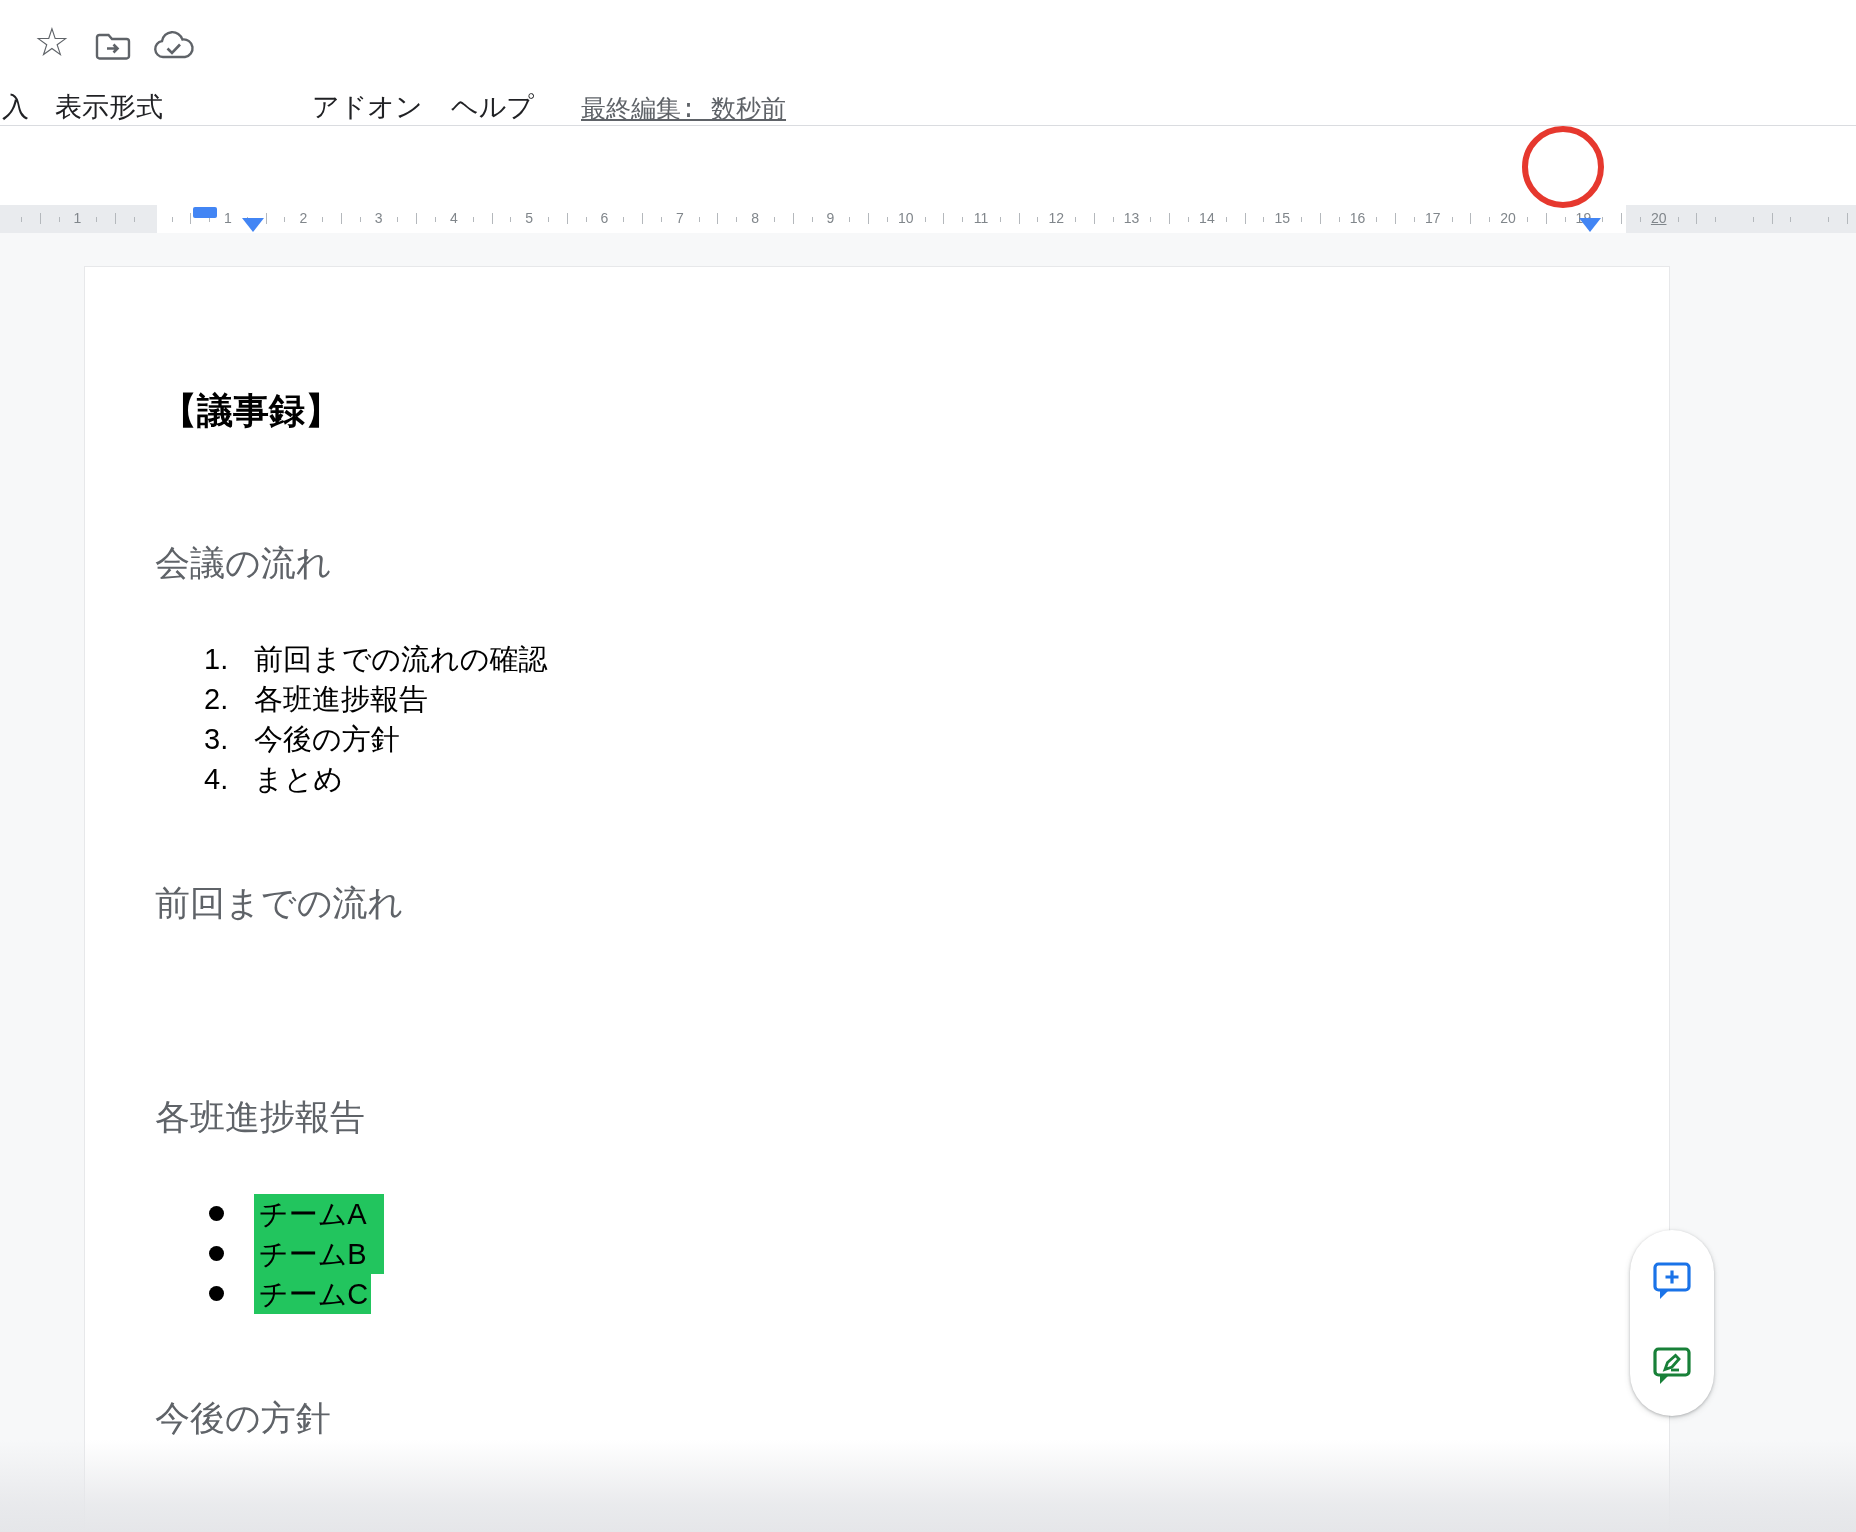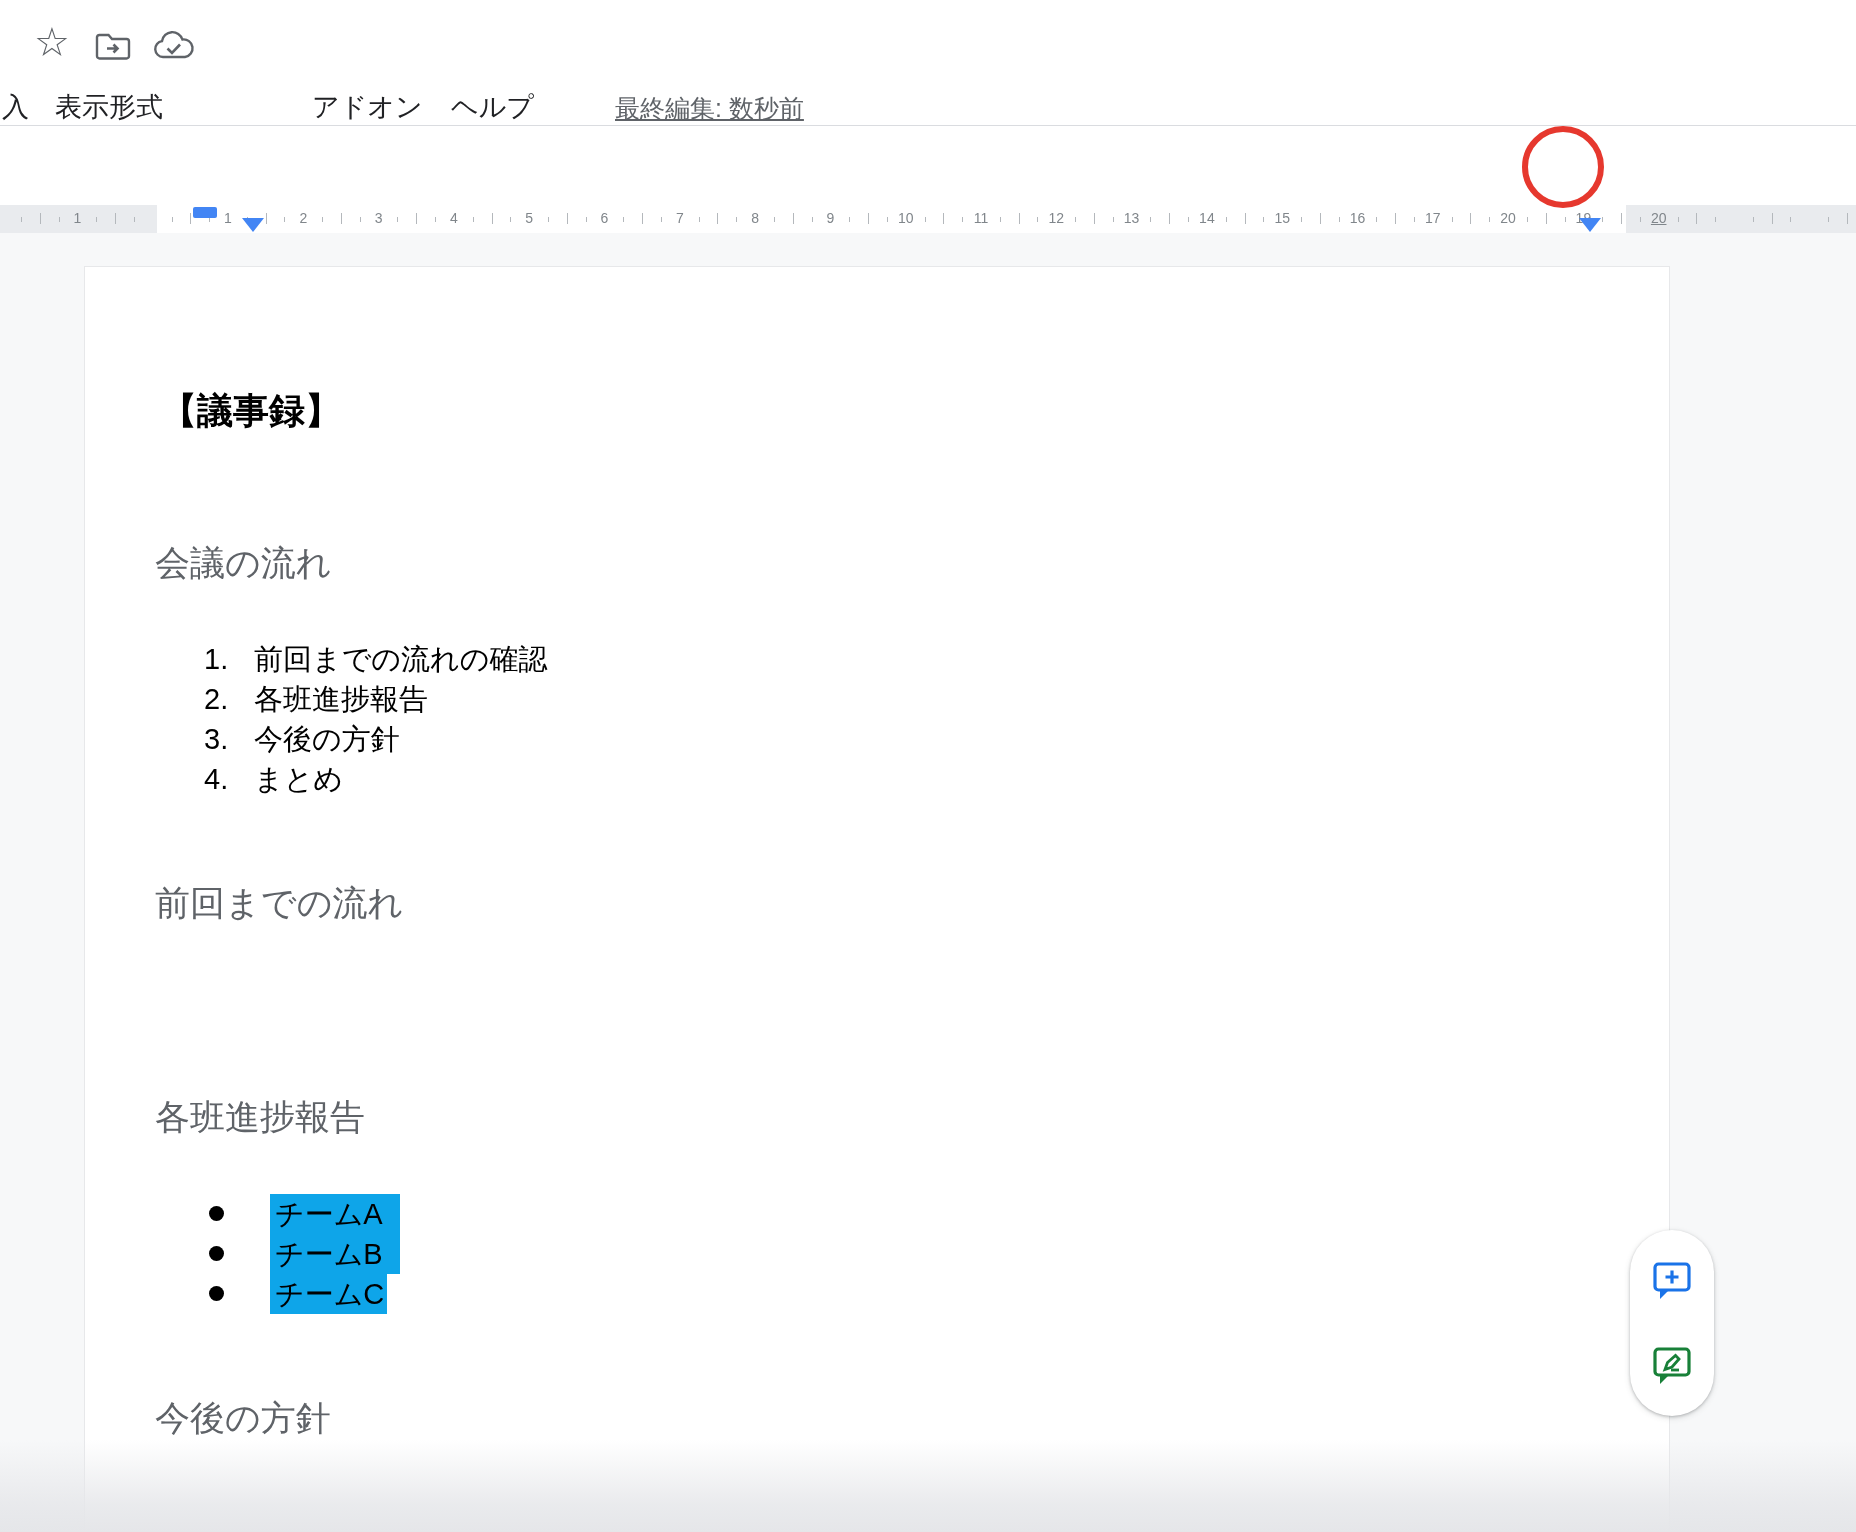--- a/index.html
+++ b/index.html
@@ -43,21 +43,21 @@
   .canvas{position:absolute;left:0;top:233px;width:1856px;height:1299px;background:#f7f8f9;}
   .page{position:absolute;left:84px;top:33px;width:1586px;height:1290px;background:#fff;border:1px solid #e7e8ea;box-sizing:border-box;}
   .doc-title{position:absolute;left:76px;top:122px;font-size:36px;font-weight:bold;color:#000;line-height:44px;}
   .doc-h{position:absolute;font-size:35px;color:#5f6368;line-height:42px;}
   .oli{position:absolute;height:40px;font-size:29px;line-height:40px;color:#000;}
   .oli .num{position:absolute;left:119px;width:28px;}
   .oli .txt{position:absolute;left:169px;white-space:nowrap;}
   .para{position:absolute;left:73px;top:668px;font-size:29px;line-height:37px;color:#000;white-space:nowrap;}
   .brow{position:absolute;height:40px;font-size:29px;line-height:40px;color:#000;}
   .brow .dot{position:absolute;left:124px;top:12px;width:15px;height:15px;border-radius:50%;background:#000;}
-  .brow .hl{position:absolute;left:185px;height:40px;background:#0ea5e9;padding-left:5px;white-space:nowrap;}
+  .brow .hl{position:absolute;left:169px;height:40px;background:#22c55e;padding-left:5px;white-space:nowrap;}
   .hl.wide{padding-right:17px;}
   .hl.narrow{padding-right:3px;}
 
   
   .pill{position:absolute;left:1630px;top:997px;width:84px;height:186px;background:#fff;border-radius:42px;
         box-shadow:0 1px 3px rgba(60,64,67,.3),0 2px 6px rgba(60,64,67,.15);z-index:4;}
   .pill .pbtn{position:absolute;left:21px;width:42px;height:42px;display:flex;align-items:center;justify-content:center;}
 
   .fade{position:absolute;left:0;top:1207px;width:1856px;height:92px;z-index:5;
         background:linear-gradient(to bottom, rgba(232,233,236,0), rgba(230,231,234,.85) 70%, #e5e6e9);}
@@ -80,21 +80,21 @@
         <path d="M11 27 a8 8 0 0 1 -1-15.9 a10.5 10.5 0 0 1 20.4-1.6 A8.5 8.5 0 0 1 33 27 z"></path>
         <path d="M15.5 18.5 l4.5 4.5 8-8.5" stroke-width="2.6"></path>
       </svg>
     </span>
 
     <span class="menu-item" style="left:2px;">入</span>
     <span class="menu-item" style="left:55px;">表示形式</span>
     <span class="menu-item" style="left:200px;margin-top:43px;">ツール</span>
     <span class="menu-item" style="left:312px;">アドオン</span>
     <span class="menu-item" style="left:451px;">ヘルプ</span>
-    <span class="last-edit" style="left:615px;">最終編集: 数秒前</span>
+    <span class="last-edit" style="left:581px;font-family:Liberation Mono, monospace;">最終編集: 数秒前</span>
   </div>
 
   <div class="toolbar">
     <span class="tlabel" style="left:30px;">標準テキス...</span>
     <span class="arr" style="left:190px;"></span>
     <div class="tsep" style="left:227px;"></div>
 
     <span class="tlabel" style="left:258px;">Arial</span>
     <span class="arr" style="left:414px;"></span>
 

